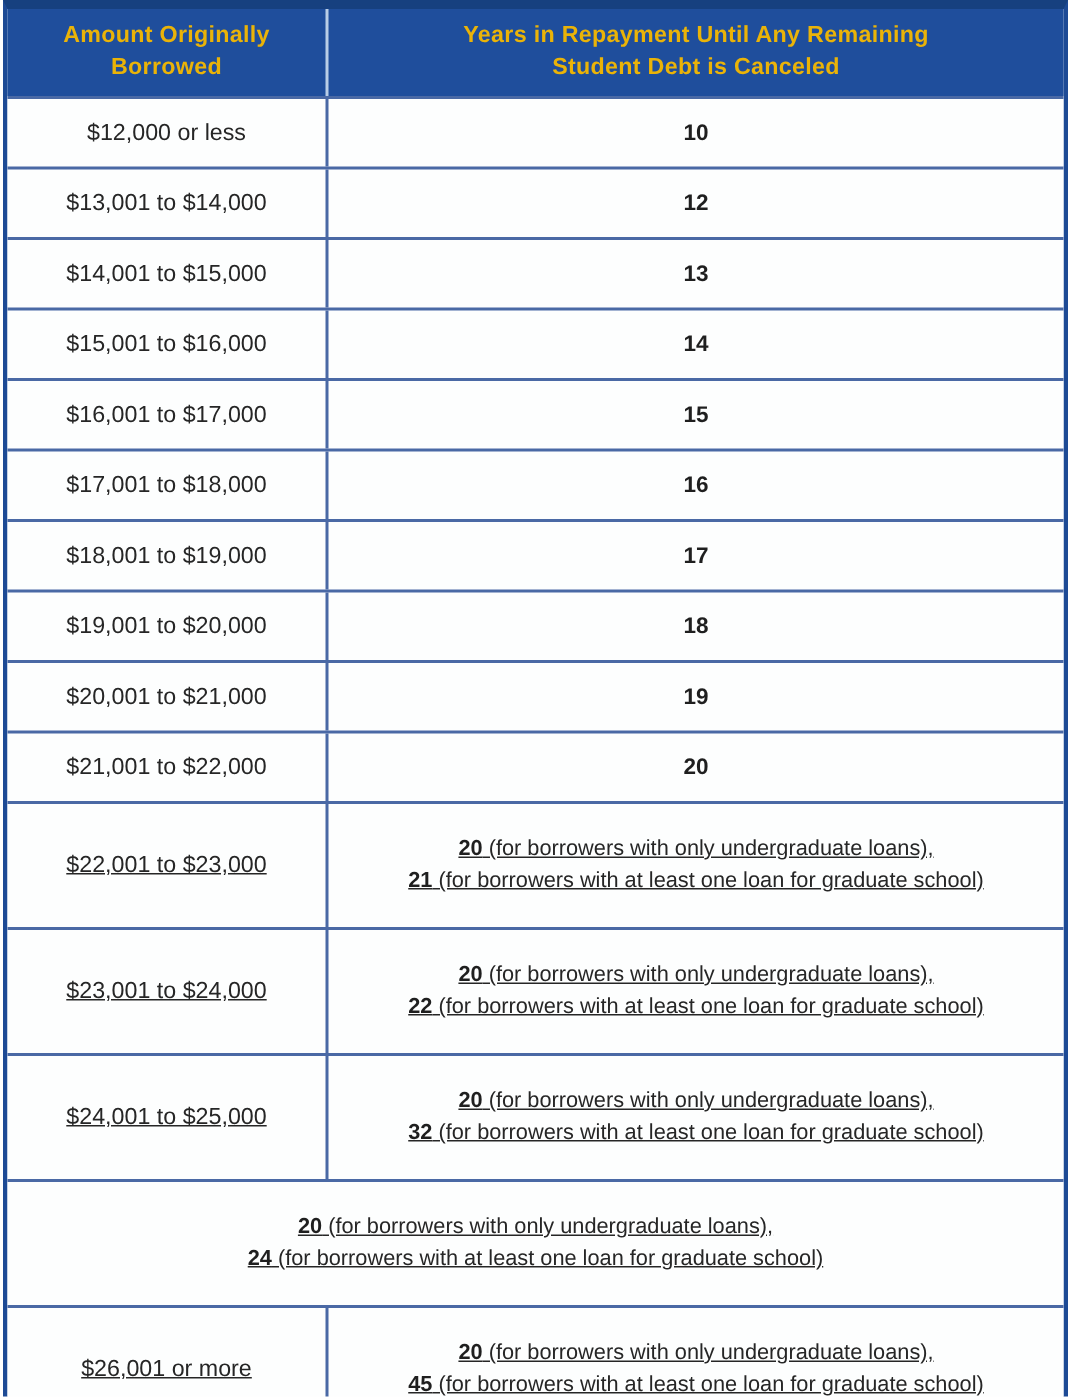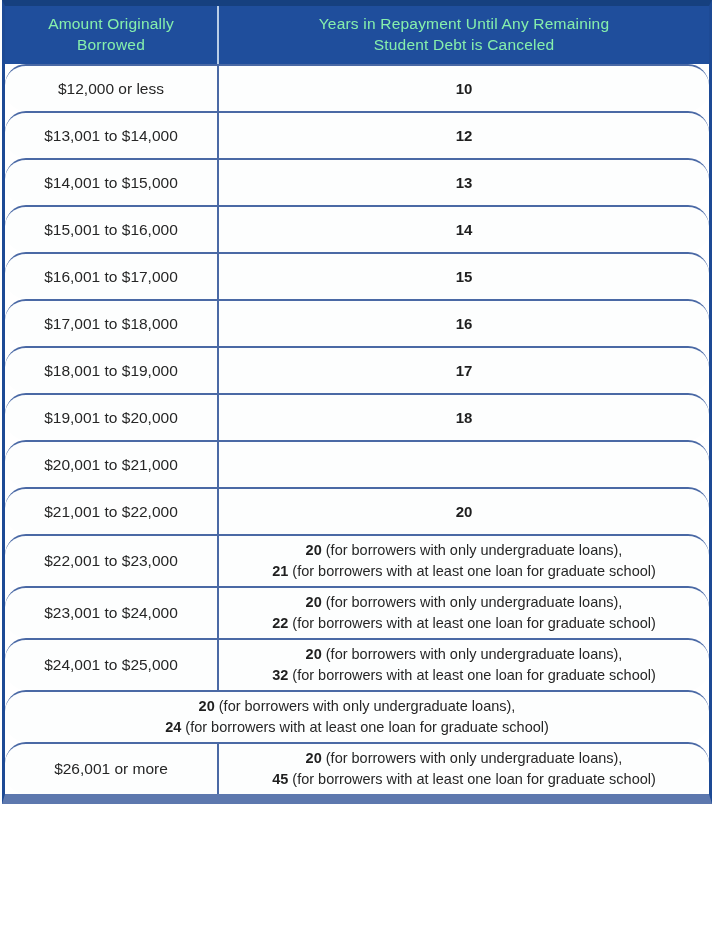--- a/index.html
+++ b/index.html
@@ -23,37 +23,36 @@
   .header-row {
     display: flex;
     height: 58px;
     background: #1f4e9c;
   }
   .header-cell {
     display: flex;
     align-items: center;
     justify-content: center;
     text-align: center;
-    color: #86efac;
-    font-weight: normal;
+    color: #eab308;
+    font-weight: bold;
     font-size: 15.5px;
     line-height: 1.35;
     white-space: pre-line;
     letter-spacing: 0.2px;
   }
   .header-cell.c1 { width: 214px; border-right: 2px solid #b9cde6; }
   .header-cell.c2 { flex: 1; padding: 16px 14px; }
   .row {
     display: flex;
     background: #fdfefe;
     border-top: 2px solid #4a69a5;
-    border-radius: 21px;
   }
   .row.single { height: 47px; }
-  .row.double { height: 52px; }
+  .row.double { height: 84px; text-decoration: underline; }
   .cell {
     display: flex;
     flex-direction: column;
     align-items: center;
     justify-content: center;
     text-align: center;
   }
   .cell.amount {
     width: 214px;
     border-right: 2px solid #4a69a5;
@@ -128,20 +127,23 @@
 
   <div class="row single">
     <div class="cell amount">$19,001 to $20,000</div>
     <div class="cell years">
           <div class="line"><b>18</b></div>
         </div>
   </div>
 
   <div class="row single">
     <div class="cell amount">$20,001 to $21,000</div>
+    <div class="cell years">
+          <div class="line"><b>19</b></div>
+        </div>
   </div>
 
   <div class="row single">
     <div class="cell amount">$21,001 to $22,000</div>
     <div class="cell years">
           <div class="line"><b>20</b></div>
         </div>
   </div>
 
   <div class="row double">

